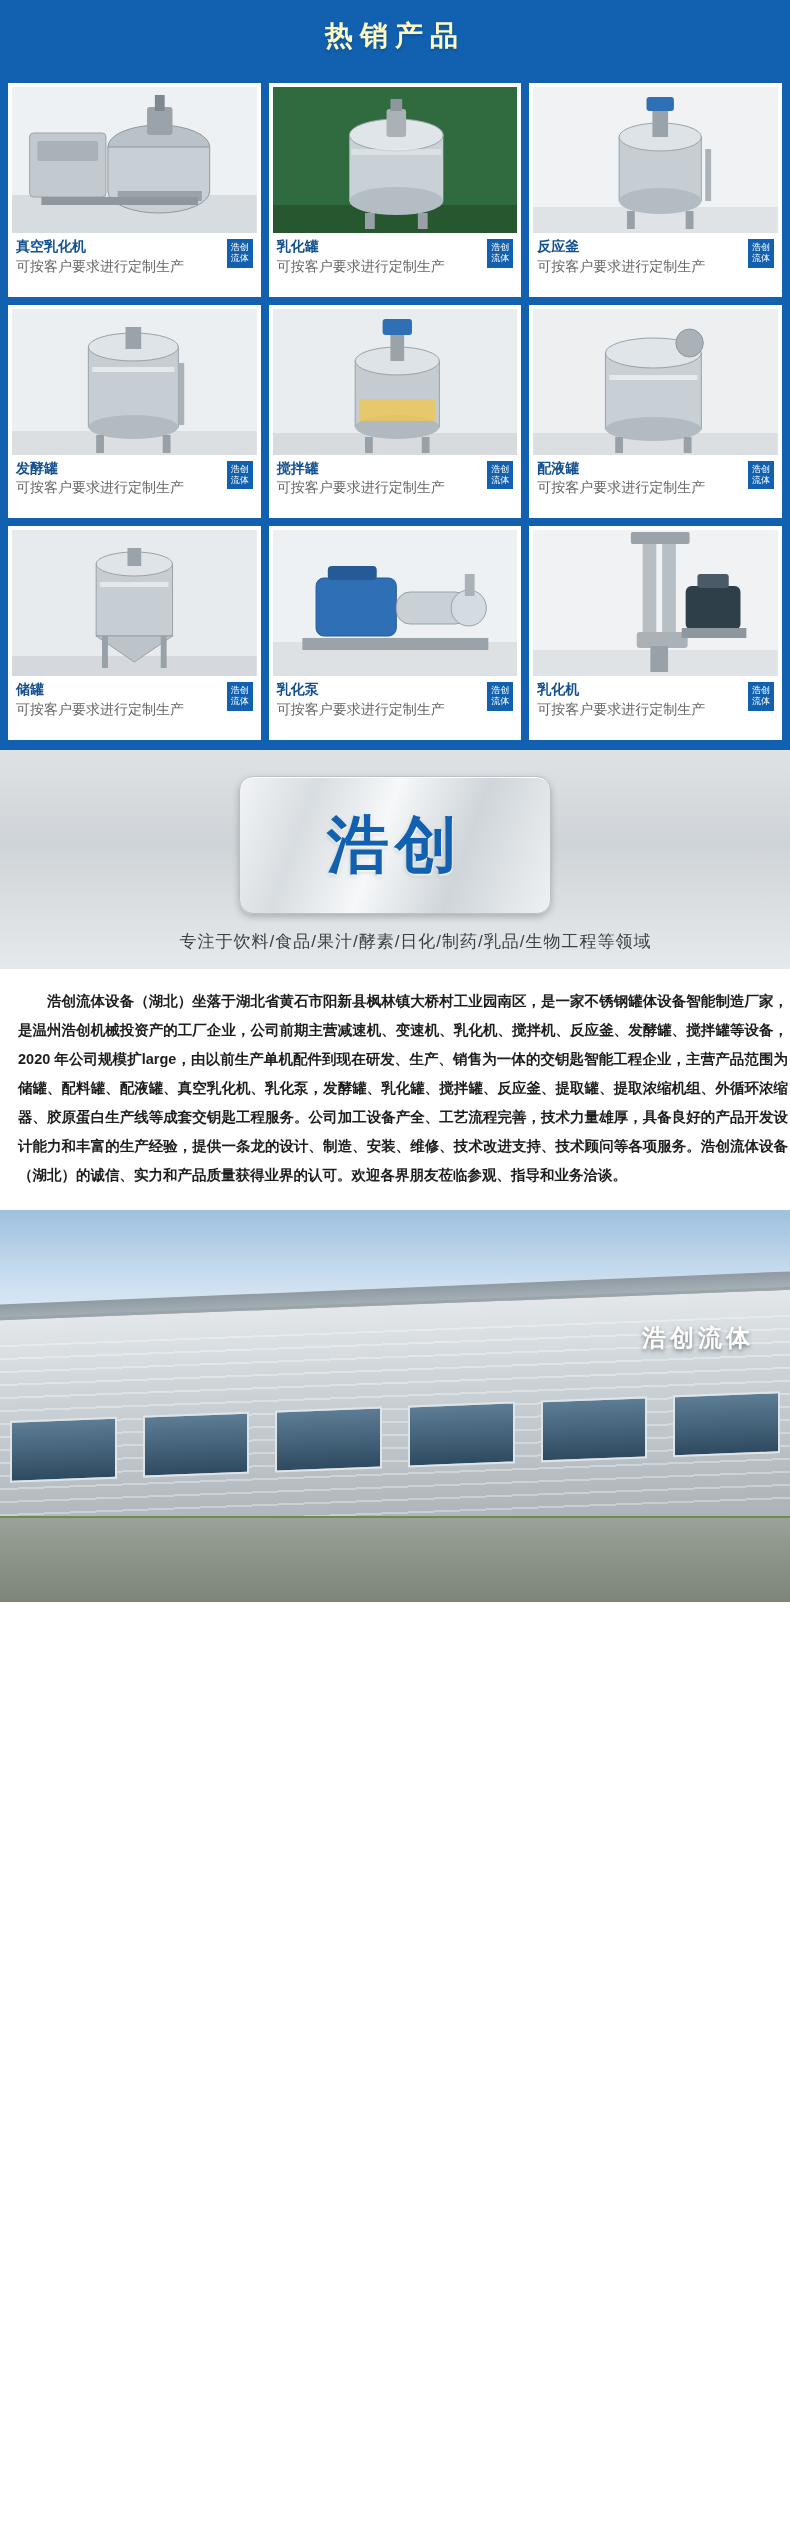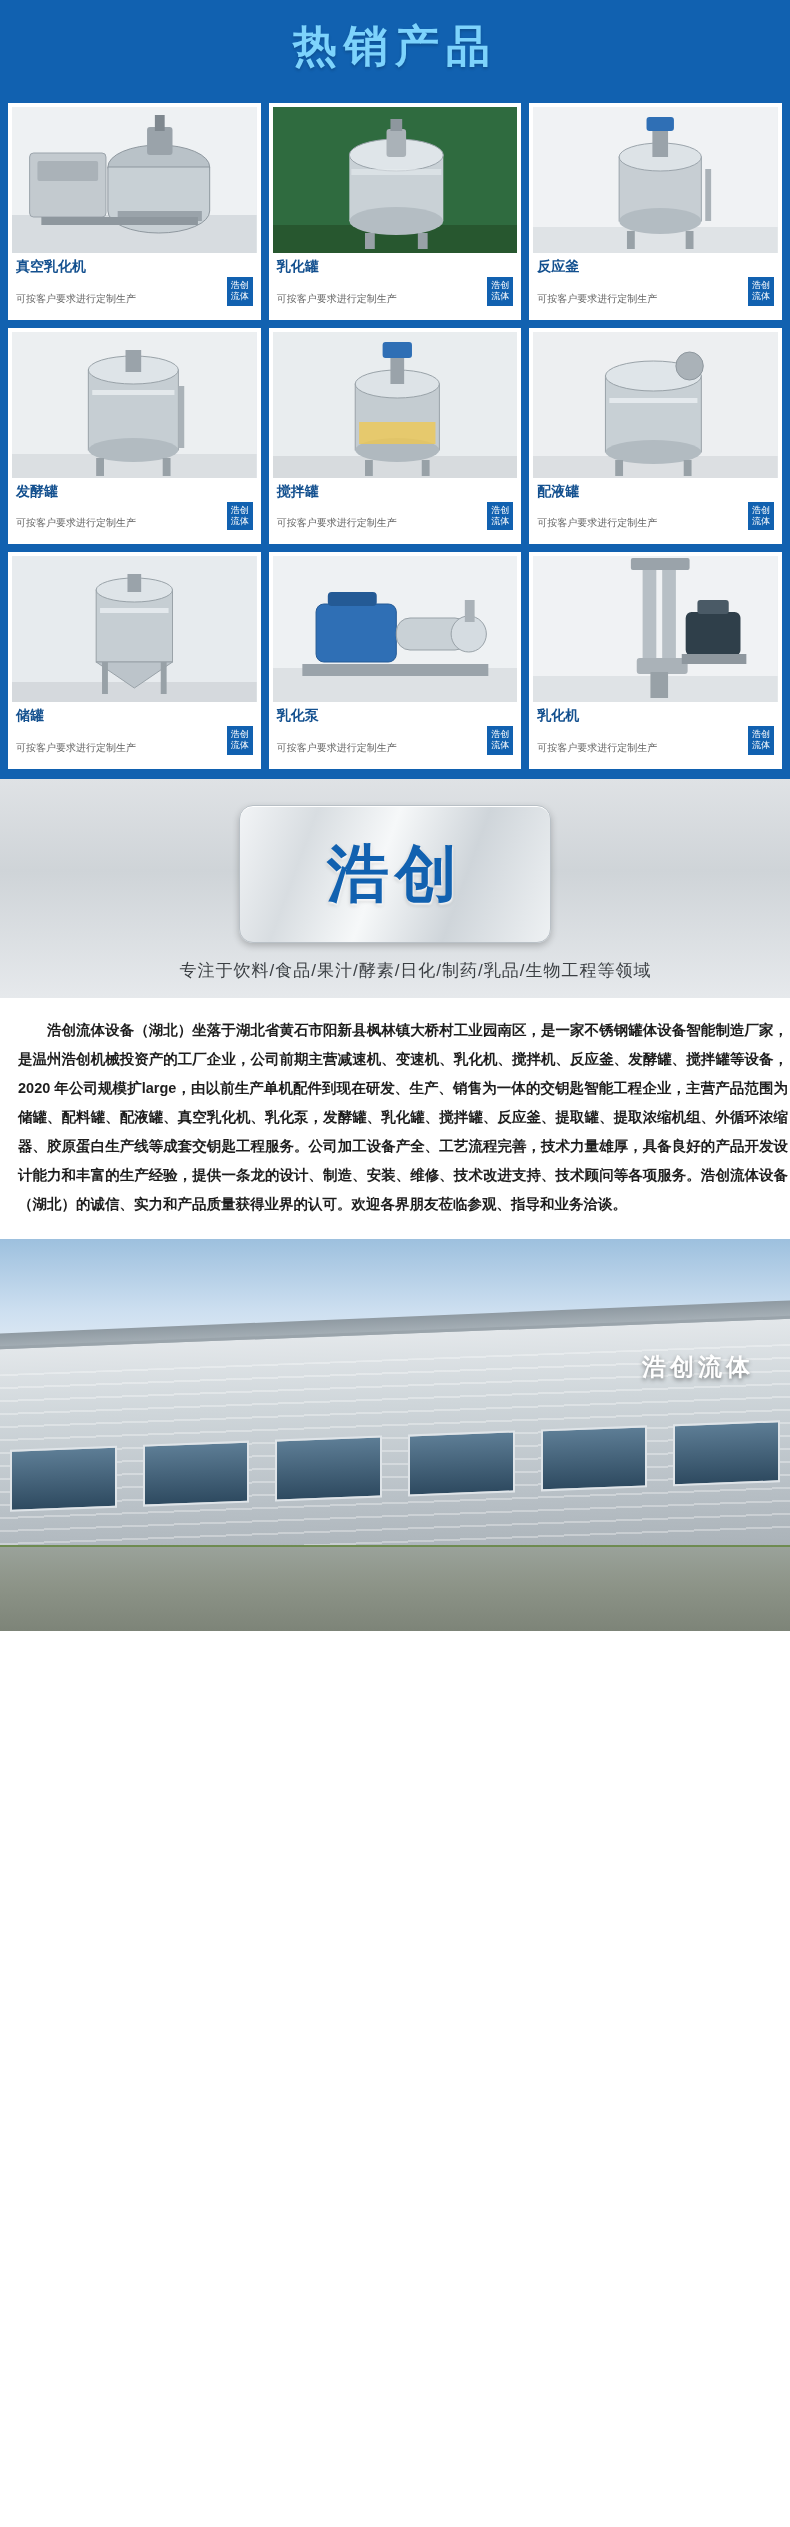--- a/index.html
+++ b/index.html
@@ -20,22 +20,22 @@
     overflow: hidden;
   }
 
   
   .banner {
     background: #1161b0;
     padding: 18px 0 22px 0;
     text-align: center;
   }
   .banner-title {
-    color: #7dd3fc;
-    font-size: 44px;
+    color: #fef9c3;
+    font-size: 28px;
     font-weight: bold;
     letter-spacing: 7px;
     line-height: 1.25;
     text-shadow: 0 2px 3px rgba(0,0,0,0.18);
   }
   .banner-sub {
     color: #cfe3f6;
     font-size: 11px;
     letter-spacing: 5px;
     margin-top: 9px;
@@ -59,40 +59,40 @@
     flex-direction: column;
   }
   .card-img {
     height: 146px;
     width: 100%;
     position: relative;
     overflow: hidden;
     background: #e9eef2;
   }
   .card-body {
-    padding: 5px 4px 14px 4px;
+    padding: 5px 4px 21px 4px;
     display: flex;
-    align-items: flex-end;
+    align-items: flex-start;
     justify-content: space-between;
   }
   .card-texts {
     flex: 1;
     min-width: 0;
   }
   .card-name {
     font-size: 14px;
     font-weight: bold;
     color: #13508f;
     line-height: 1.25;
     white-space: nowrap;
   }
   .card-desc {
-    font-size: 10px;
+    font-size: 14px;
     color: #666;
-    margin-top: 16px;
+    margin-top: 2px;
     white-space: nowrap;
   }
   .card-badge {
     flex: none;
     background: #1161b0;
     color: #ffffff;
     font-size: 9px;
     line-height: 1.25;
     padding: 3px 4px;
     text-align: center;

